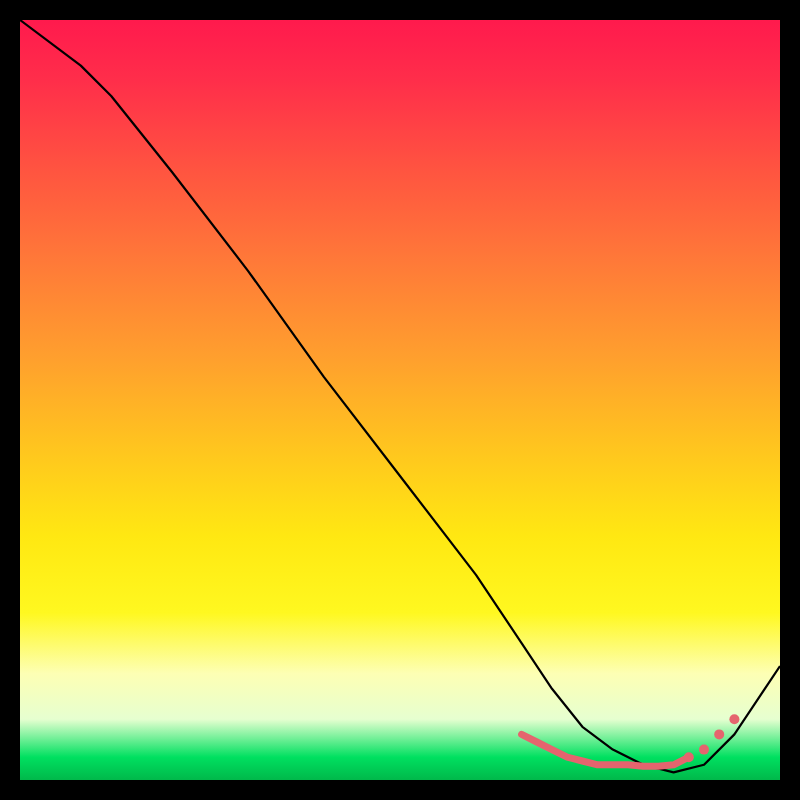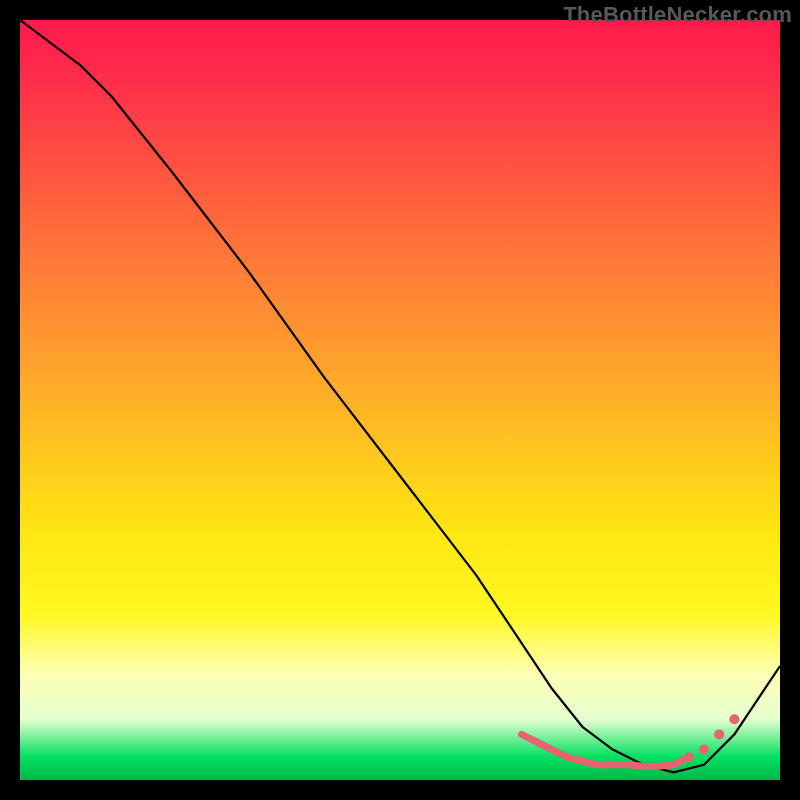--- a/index.html
+++ b/index.html
@@ -77,14 +77,13 @@
       <path d="M0.0 0.0 L60.8 45.6 L91.2 76.0 L152.0 152.0 L228.0 250.8 L304.0 357.2 L380.0 456.0 L456.0 554.8 L501.6 623.2 L532.0 668.8 L562.4 706.8 L592.8 729.6 L623.2 744.8 L653.6 752.4 L684.0 744.8 L714.4 714.4 L760.0 646.0" id="curvePath" fill="none" stroke="#000000" stroke-width="2.2" stroke-linejoin="round"></path>
       <polyline id="hlSeg" fill="none" stroke="#e5646e" stroke-width="7" stroke-linecap="round" stroke-linejoin="round" points="501.6,714.4 516.8,722.0 532.0,729.6 547.2,737.2 562.4,741.0 577.6,744.8 592.8,744.8 608.0,744.8 623.2,746.3 638.4,746.3 653.6,744.8 668.8,737.2"></polyline>
       <g id="dots">
           <circle cx="668.8" cy="737.2" r="5" fill="#e5646e"></circle>
           <circle cx="684.0" cy="729.6" r="5" fill="#e5646e"></circle>
           <circle cx="699.2" cy="714.4" r="5" fill="#e5646e"></circle>
           <circle cx="714.4" cy="699.2" r="5" fill="#e5646e"></circle>
         </g>
     </svg>
   </div>
-  <div class="watermark">TheBottleNecker.com</div>
 </div>
 
 </body></html>

